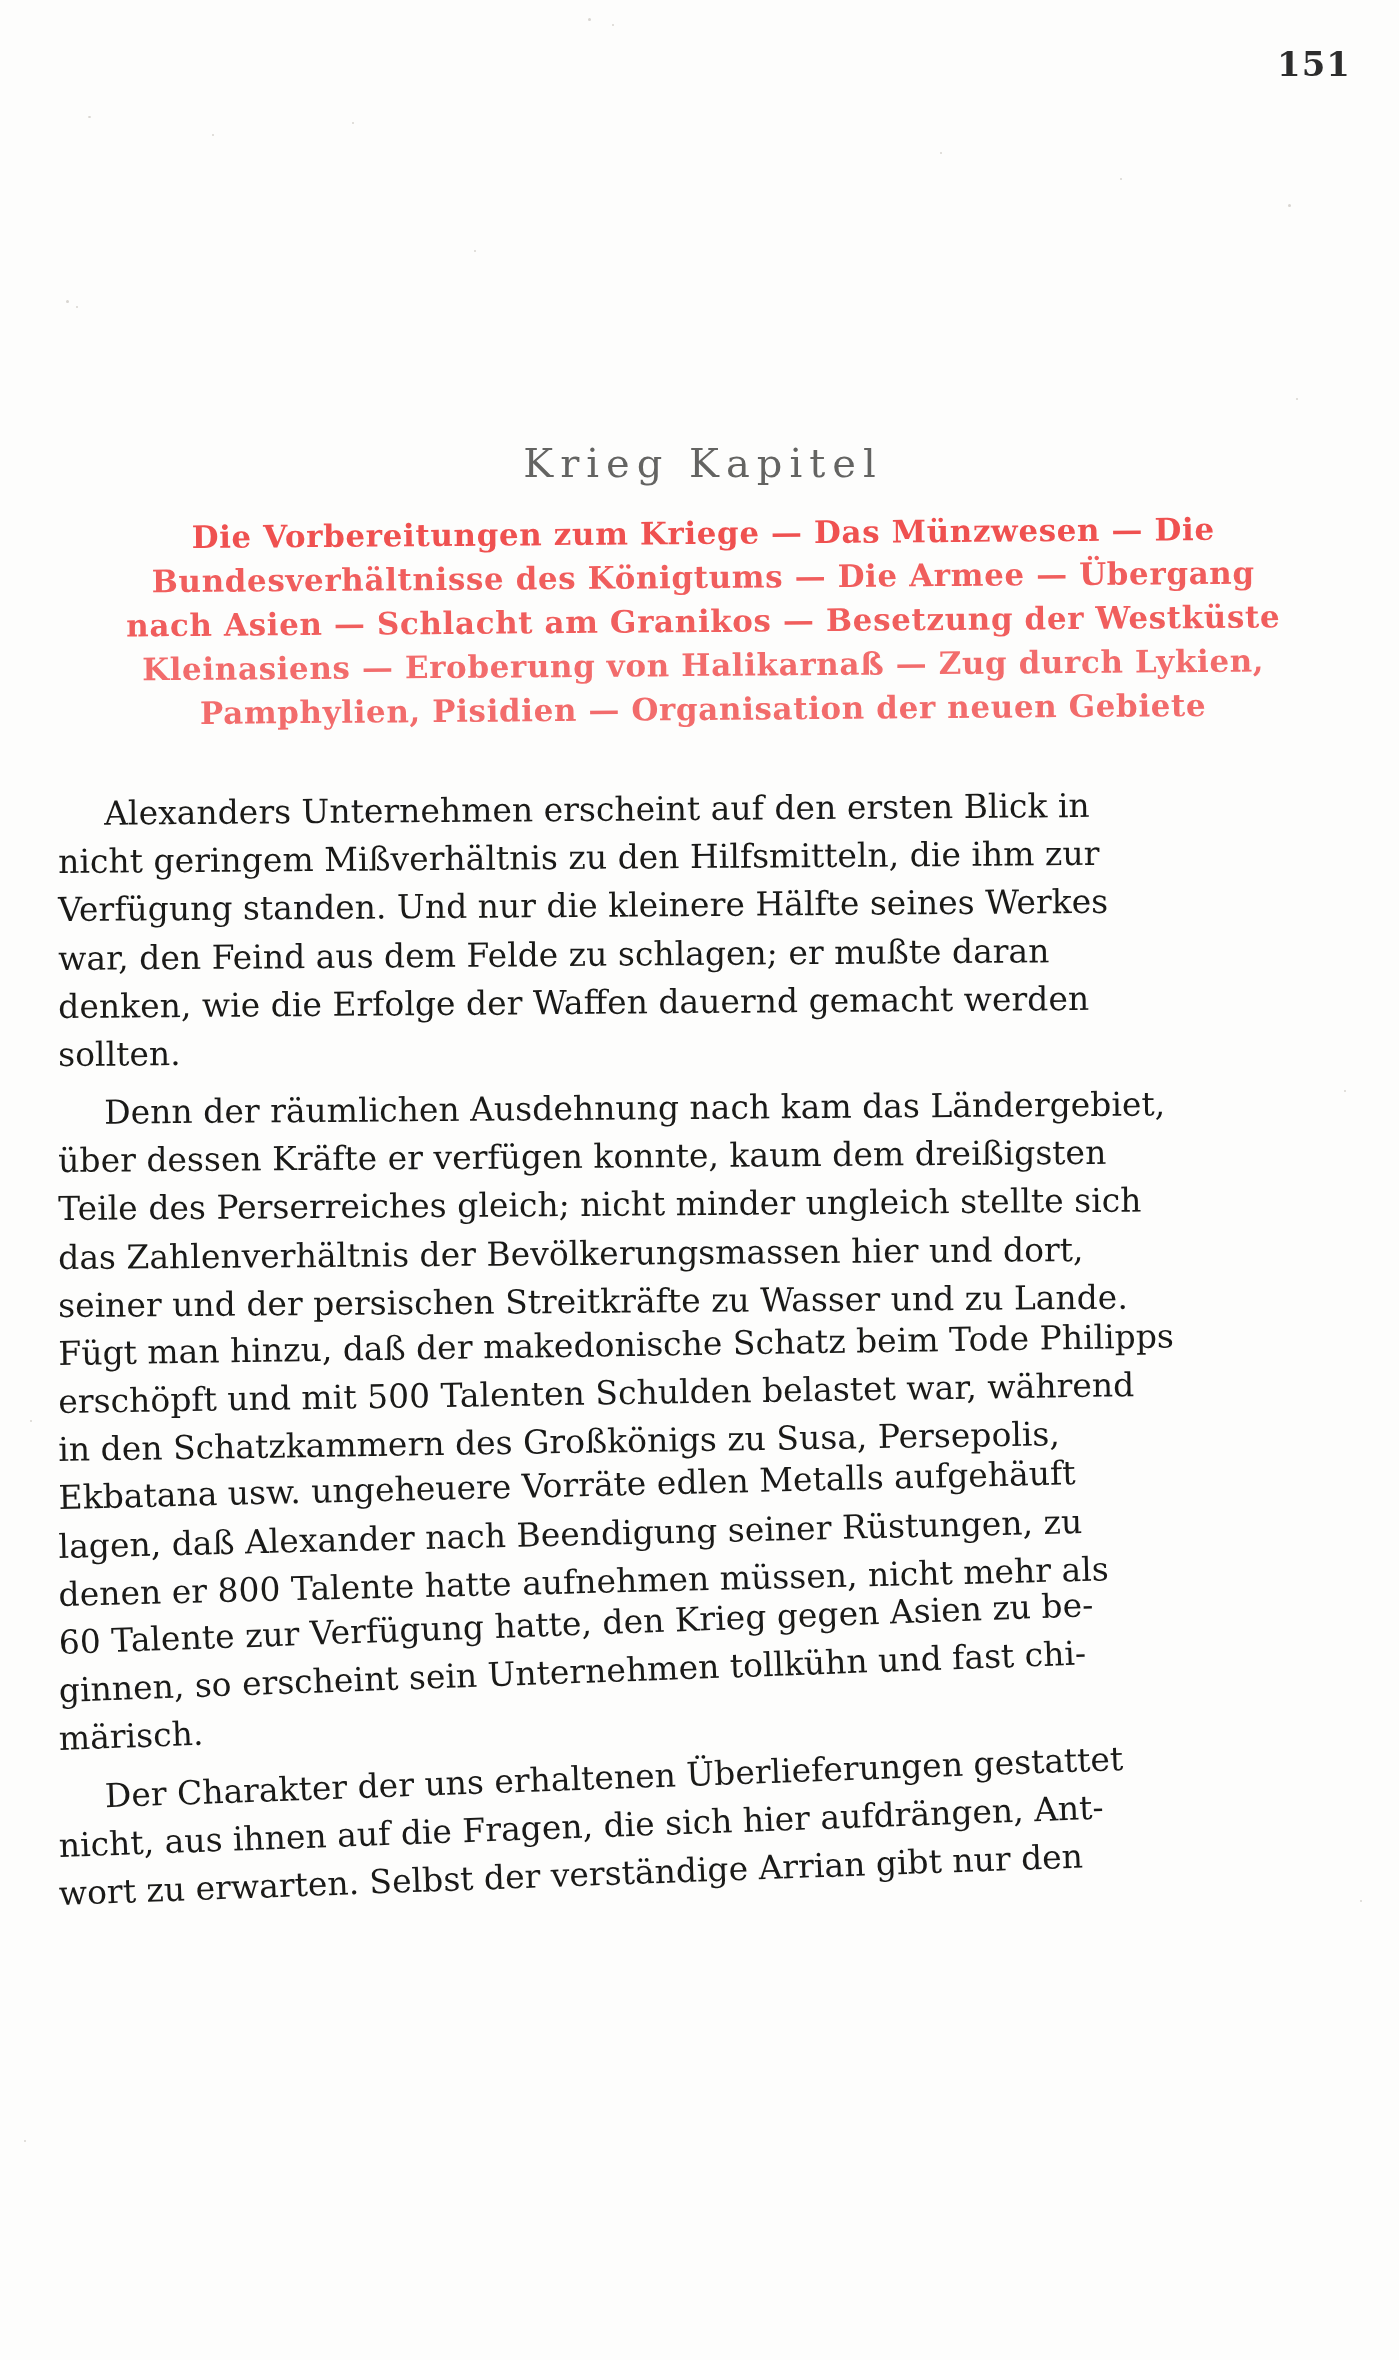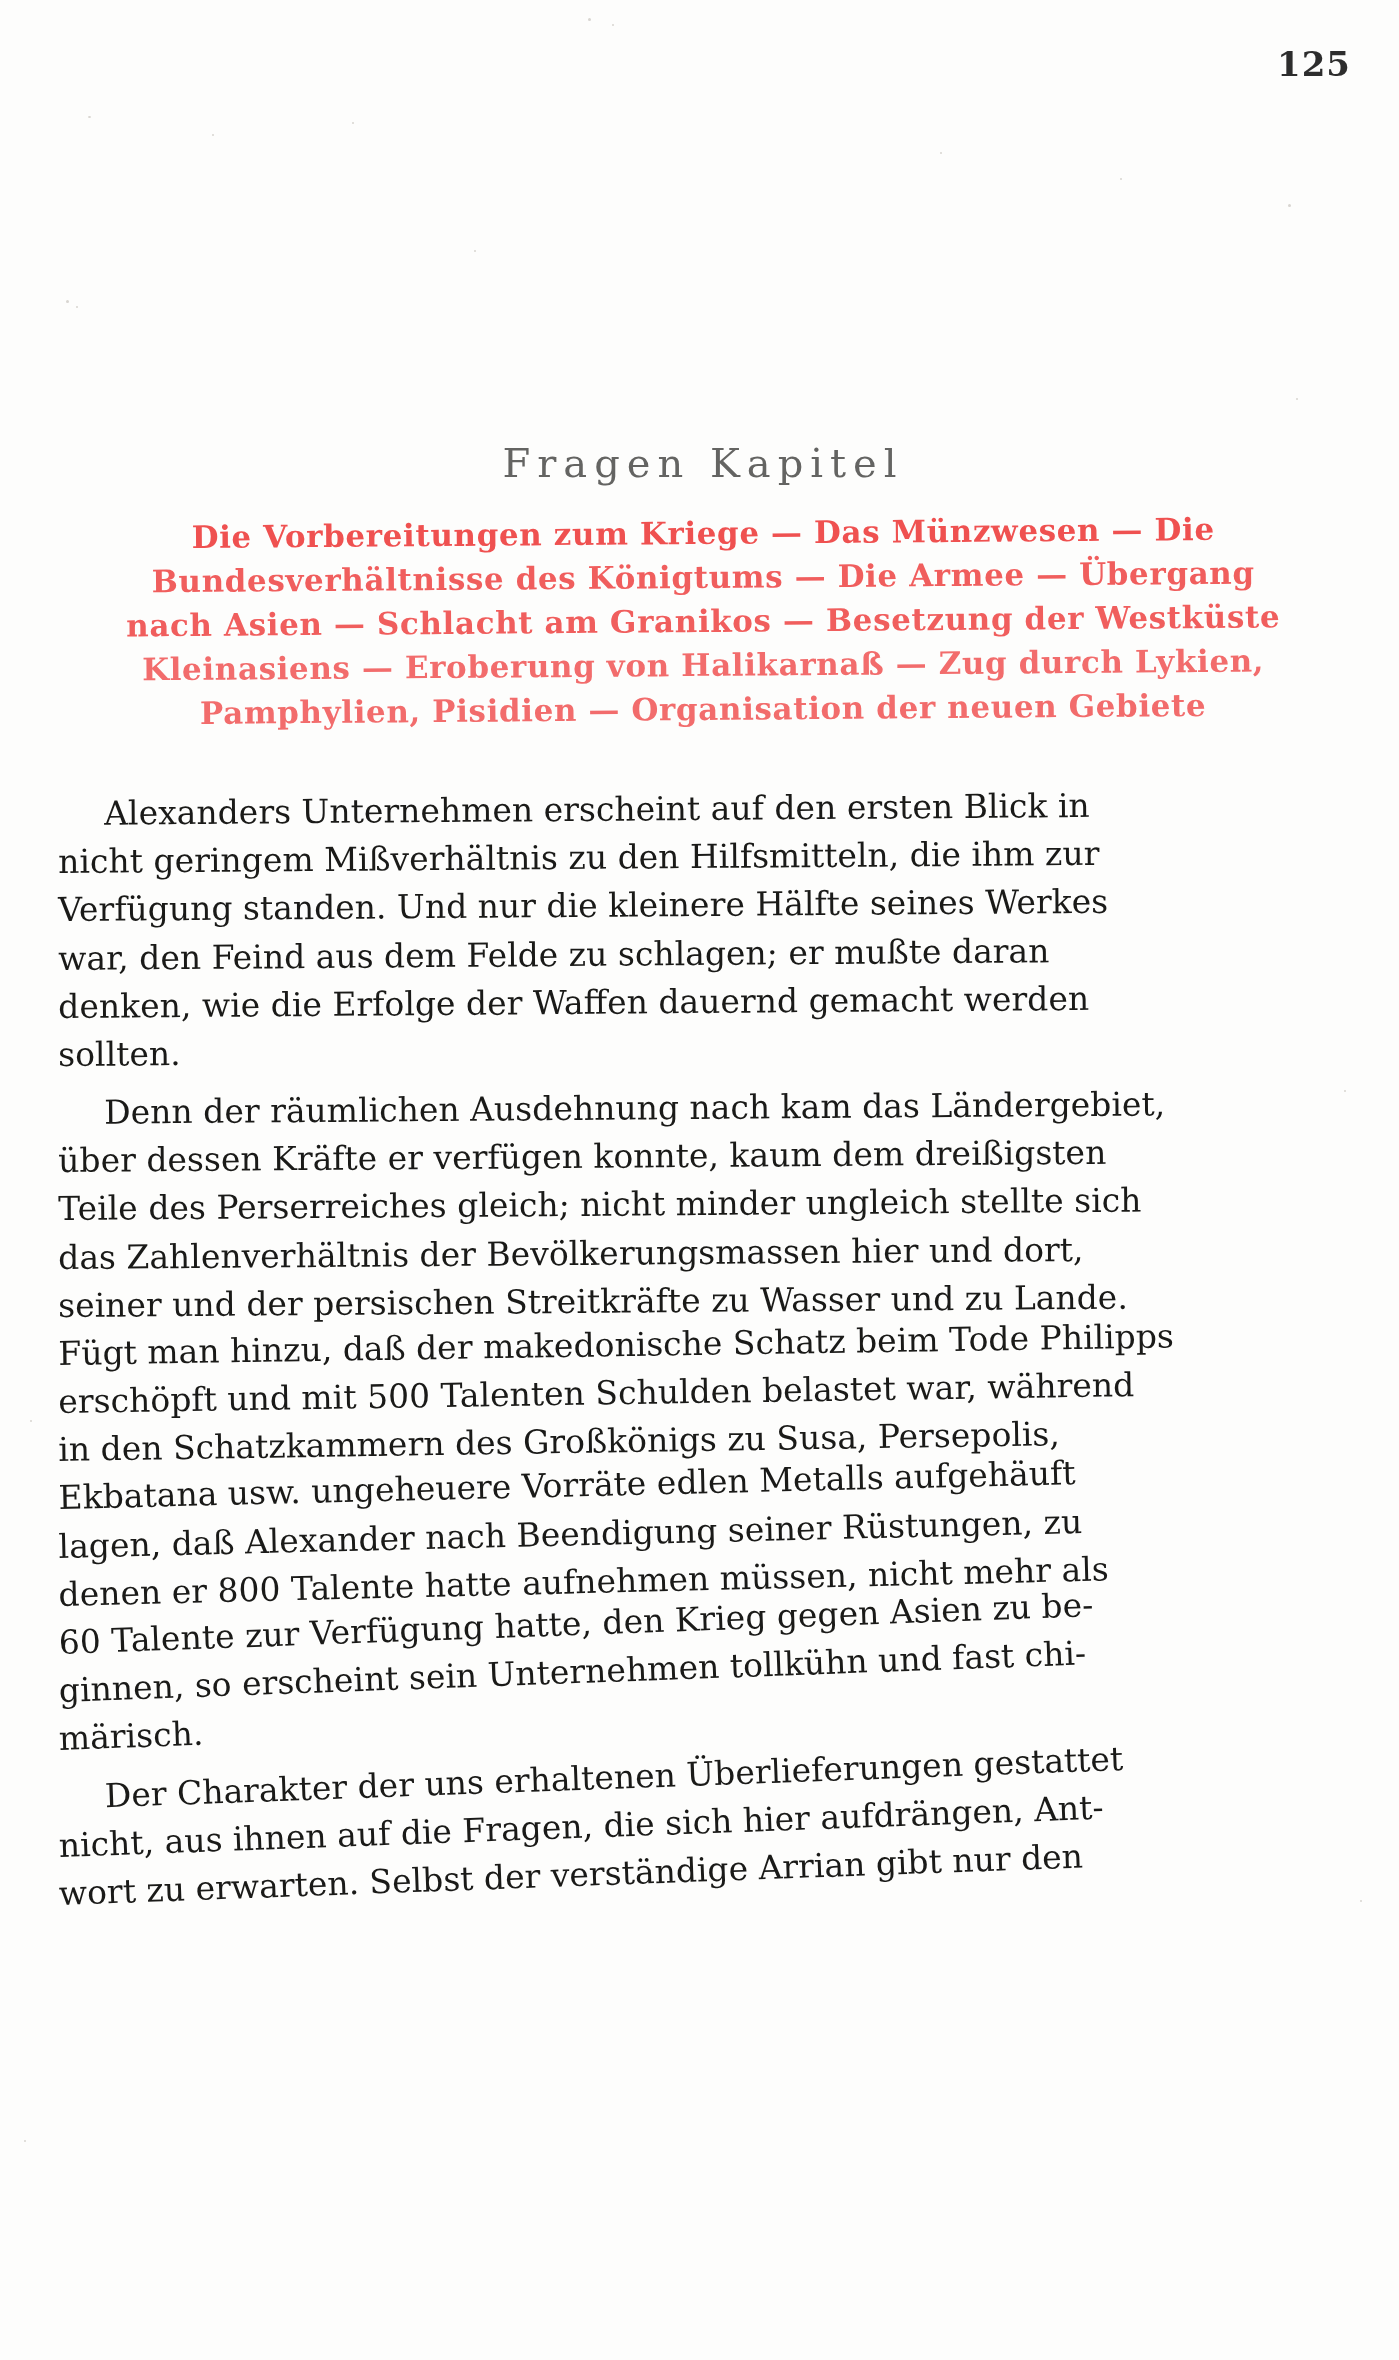--- a/index.html
+++ b/index.html
@@ -127,25 +127,25 @@
     <i style="left:1296px;top:398px;width:2px;height:2px;"></i>
     <i style="left:1120px;top:178px;width:2px;height:2px;"></i>
     <i style="left:940px;top:152px;width:2px;height:2px;"></i>
     <i style="left:474px;top:250px;width:2px;height:2px;"></i>
     <i style="left:1344px;top:1090px;width:2px;height:2px;"></i>
     <i style="left:30px;top:1420px;width:2px;height:2px;"></i>
     <i style="left:1360px;top:1900px;width:2px;height:2px;"></i>
     <i style="left:24px;top:2140px;width:2px;height:2px;"></i>
   </div>
 
-  <div class="page-number">125</div>
+  <div class="page-number">151</div>
 
   <div class="content">
 
-    <h1 class="chapter-title fade3">Fragen Kapitel</h1>
+    <h1 class="chapter-title fade3">Krieg Kapitel</h1>
 
     <div class="summary">
       <span class="ln skewA fade1">Die Vorbereitungen zum Kriege — Das Münzwesen — Die</span>
       <span class="ln skewA fade2">Bundesverhältnisse des Königtums — Die Armee — Übergang</span>
       <span class="ln skewA fade2">nach Asien — Schlacht am Granikos — Besetzung der Westküste</span>
       <span class="ln skewA fade3">Kleinasiens — Eroberung von Halikarnaß — Zug durch Lykien,</span>
       <span class="ln c skewA fade3">Pamphylien, Pisidien — Organisation der neuen Gebiete</span>
     </div>
 
     <div class="body-par blockA">

